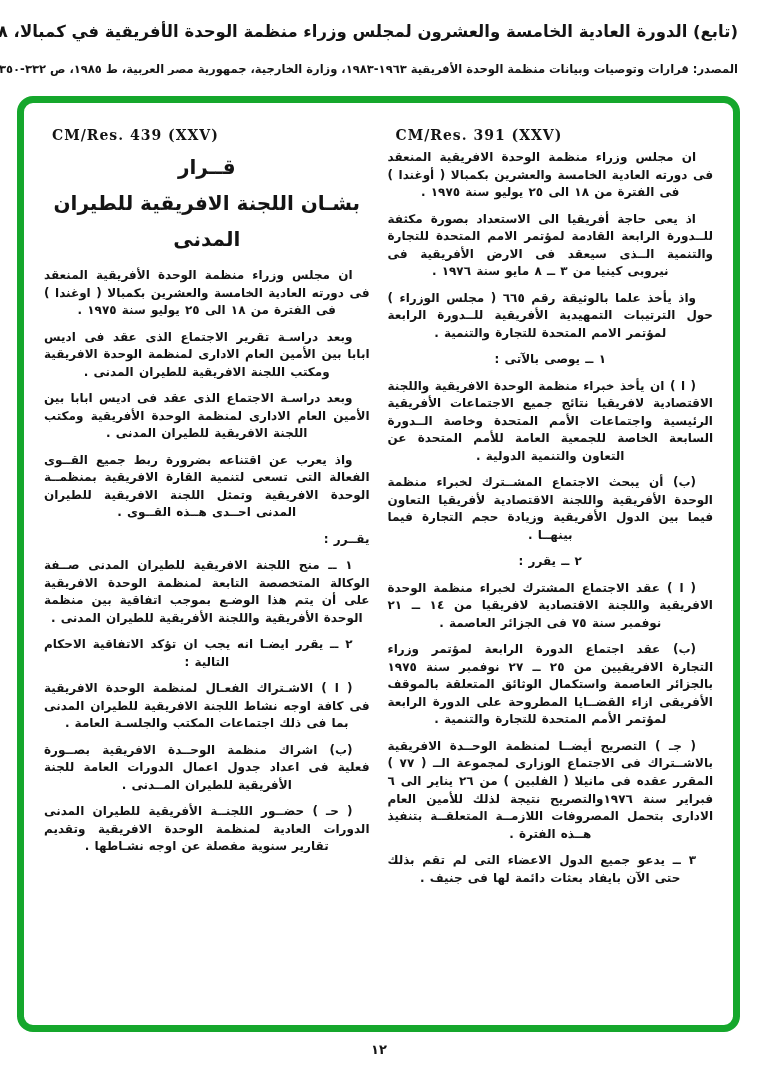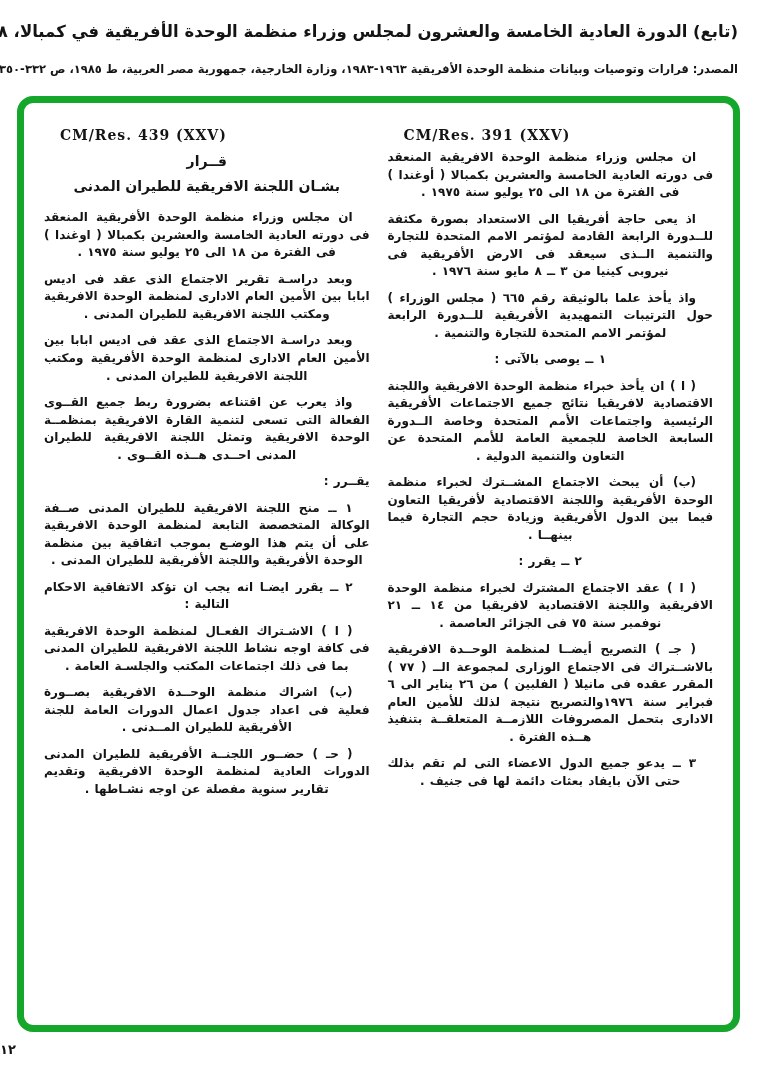--- a/index.html
+++ b/index.html
@@ -41,47 +41,47 @@
     overflow: hidden;
     background: #ffffff;
   }
   .col { flex: 1 1 0; min-width: 0; }
 
   .docref {
     direction: ltr; text-align: left;
     font-family: "DejaVu Serif", "Liberation Serif", serif;
     font-weight: bold;
     font-size: 14px; letter-spacing: 1px;
-    margin: 4px 0 6px 16px;
+    margin: 4px 0 6px 8px;
     white-space: nowrap;
   }
   .title {
     direction: rtl; text-align: center;
-    font-weight: bold; font-size: 14px;
+    font-weight: bold; font-size: 20px;
     line-height: 1.8;
     margin: 2px 0 10px 0;
   }
 
   .para {
     direction: rtl;
     font-size: 12px; font-weight: bold;
     line-height: 1.46;
     margin: 0 0 9px 0;
     text-align: justify;
     text-indent: 17px;
     word-spacing: 1px;
   }
   .para.body   { text-align-last: center; }
   .para.center { text-align: center; text-align-last: center; text-indent: 0; }
   .para.right  { text-align: right;  text-align-last: right;  text-indent: 0; }
 
   
   .pageno {
     position: absolute; top: 1042px; left: 0; right: 0;
-    text-align: left;
+    text-align: center;
     font-size: 13px; font-weight: bold;
     letter-spacing: 4px;
   }
 </style>
 </head>
 <body>
 
 <div class="hdr1">(تابع) الدورة العادية الخامسة والعشرون لمجلس وزراء منظمة الوحدة الأفريقية في كمبالا، ٨-٢٥ يوليه ١٩٧٥</div>
 <div class="hdr2">المصدر: قرارات وتوصيات وبيانات منظمة الوحدة الأفريقية ١٩٦٣-١٩٨٣، وزارة الخارجية، جمهورية مصر العربية، ط ١٩٨٥، ص ٣٣٢-٣٥٠"</div>
 
@@ -91,20 +91,21 @@
     <div class="docref">CM/Res. 391 (XXV)</div>
     <div>
         <p class="para body">ان مجلس وزراء منظمة الوحدة الافريقية المنعقد فى دورته العادية الخامسة والعشرين بكمبالا ( أوغندا ) فى الفترة من ١٨ الى ٢٥ يوليو سنة ١٩٧٥ .</p>
         <p class="para body">اذ يعى حاجة أفريقيا الى الاستعداد بصورة مكثفة للــدورة الرابعة القادمة لمؤتمر الامم المتحدة للتجارة والتنمية الــذى سيعقد فى الارض الأفريقية فى نيروبى كينيا من ٣ ــ ٨ مايو سنة ١٩٧٦ .</p>
         <p class="para body">واذ يأخذ علما بالوثيقة رقم ٦٦٥ ( مجلس الوزراء ) حول الترتيبات التمهيدية الأفريقية للــدورة الرابعة لمؤتمر الامم المتحدة للتجارة والتنمية .</p>
         <p class="para center">١ ــ يوصى بالآتى :</p>
         <p class="para body">( ا ) ان يأخذ خبراء منظمة الوحدة الافريقية واللجنة الاقتصادية لافريقيا نتائج جميع الاجتماعات الأفريقية الرئيسية واجتماعات الأمم المتحدة وخاصة الــدورة السابعة الخاصة للجمعية العامة للأمم المتحدة عن التعاون والتنمية الدولية .</p>
         <p class="para body">(ب) أن يبحث الاجتماع المشــترك لخبراء منظمة الوحدة الأفريقية واللجنة الاقتصادية لأفريقيا التعاون فيما بين الدول الأفريقية وزيادة حجم التجارة فيما بينهــا .</p>
         <p class="para center">٢ ــ يقرر :</p>
         <p class="para body">( ا ) عقد الاجتماع المشترك لخبراء منظمة الوحدة الافريقية واللجنة الاقتصادية لافريقيا من ١٤ ــ ٢١ نوفمبر سنة ٧٥ فى الجزائر العاصمة .</p>
+        <p class="para body">(ب) عقد اجتماع الدورة الرابعة لمؤتمر وزراء التجارة الافريقيين من ٢٥ ــ ٢٧ نوفمبر سنة ١٩٧٥ بالجزائر العاصمة واستكمال الوثائق المتعلقة بالموقف الأفريقى ازاء القضــايا المطروحة على الدورة الرابعة لمؤتمر الأمم المتحدة للتجارة والتنمية .</p>
         <p class="para body">( جـ ) التصريح أيضــا لمنظمة الوحــدة الافريقية بالاشــتراك فى الاجتماع الوزارى لمجموعة الــ ( ٧٧ ) المقرر عقده فى مانيلا ( الفلبين ) من ٢٦ يناير الى ٦ فبراير سنة ١٩٧٦والتصريح نتيجة لذلك للأمين العام الادارى بتحمل المصروفات اللازمــة المتعلقــة بتنفيذ هــذه الفترة .</p>
         <p class="para body">٣ ــ يدعو جميع الدول الاعضاء التى لم تقم بذلك حتى الآن بايفاد بعثات دائمة لها فى جنيف .</p>
       </div>
   </section>
 
   <section class="col">
     <div class="docref">CM/Res. 439 (XXV)</div>
     <div class="title">
       <div>قــرار</div>
       <div>بشـان اللجنة الافريقية للطيران المدنى</div>

